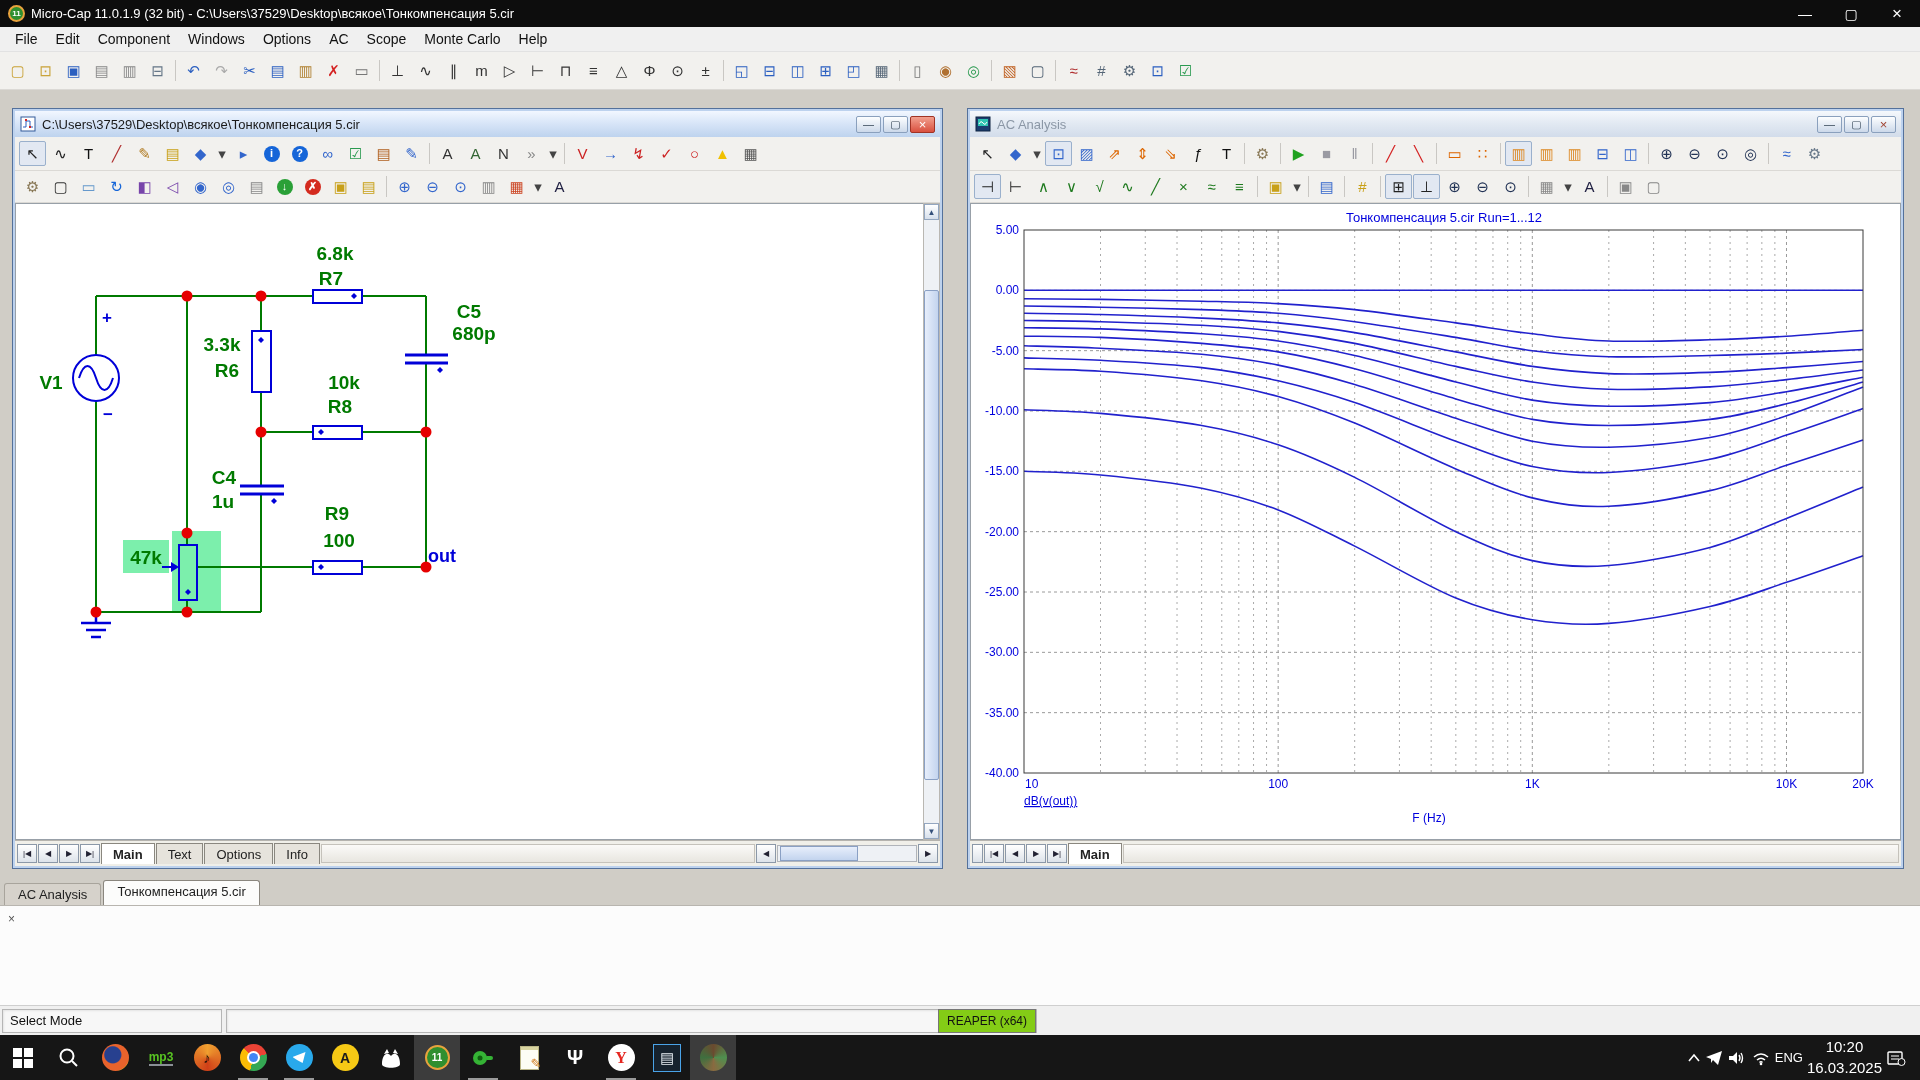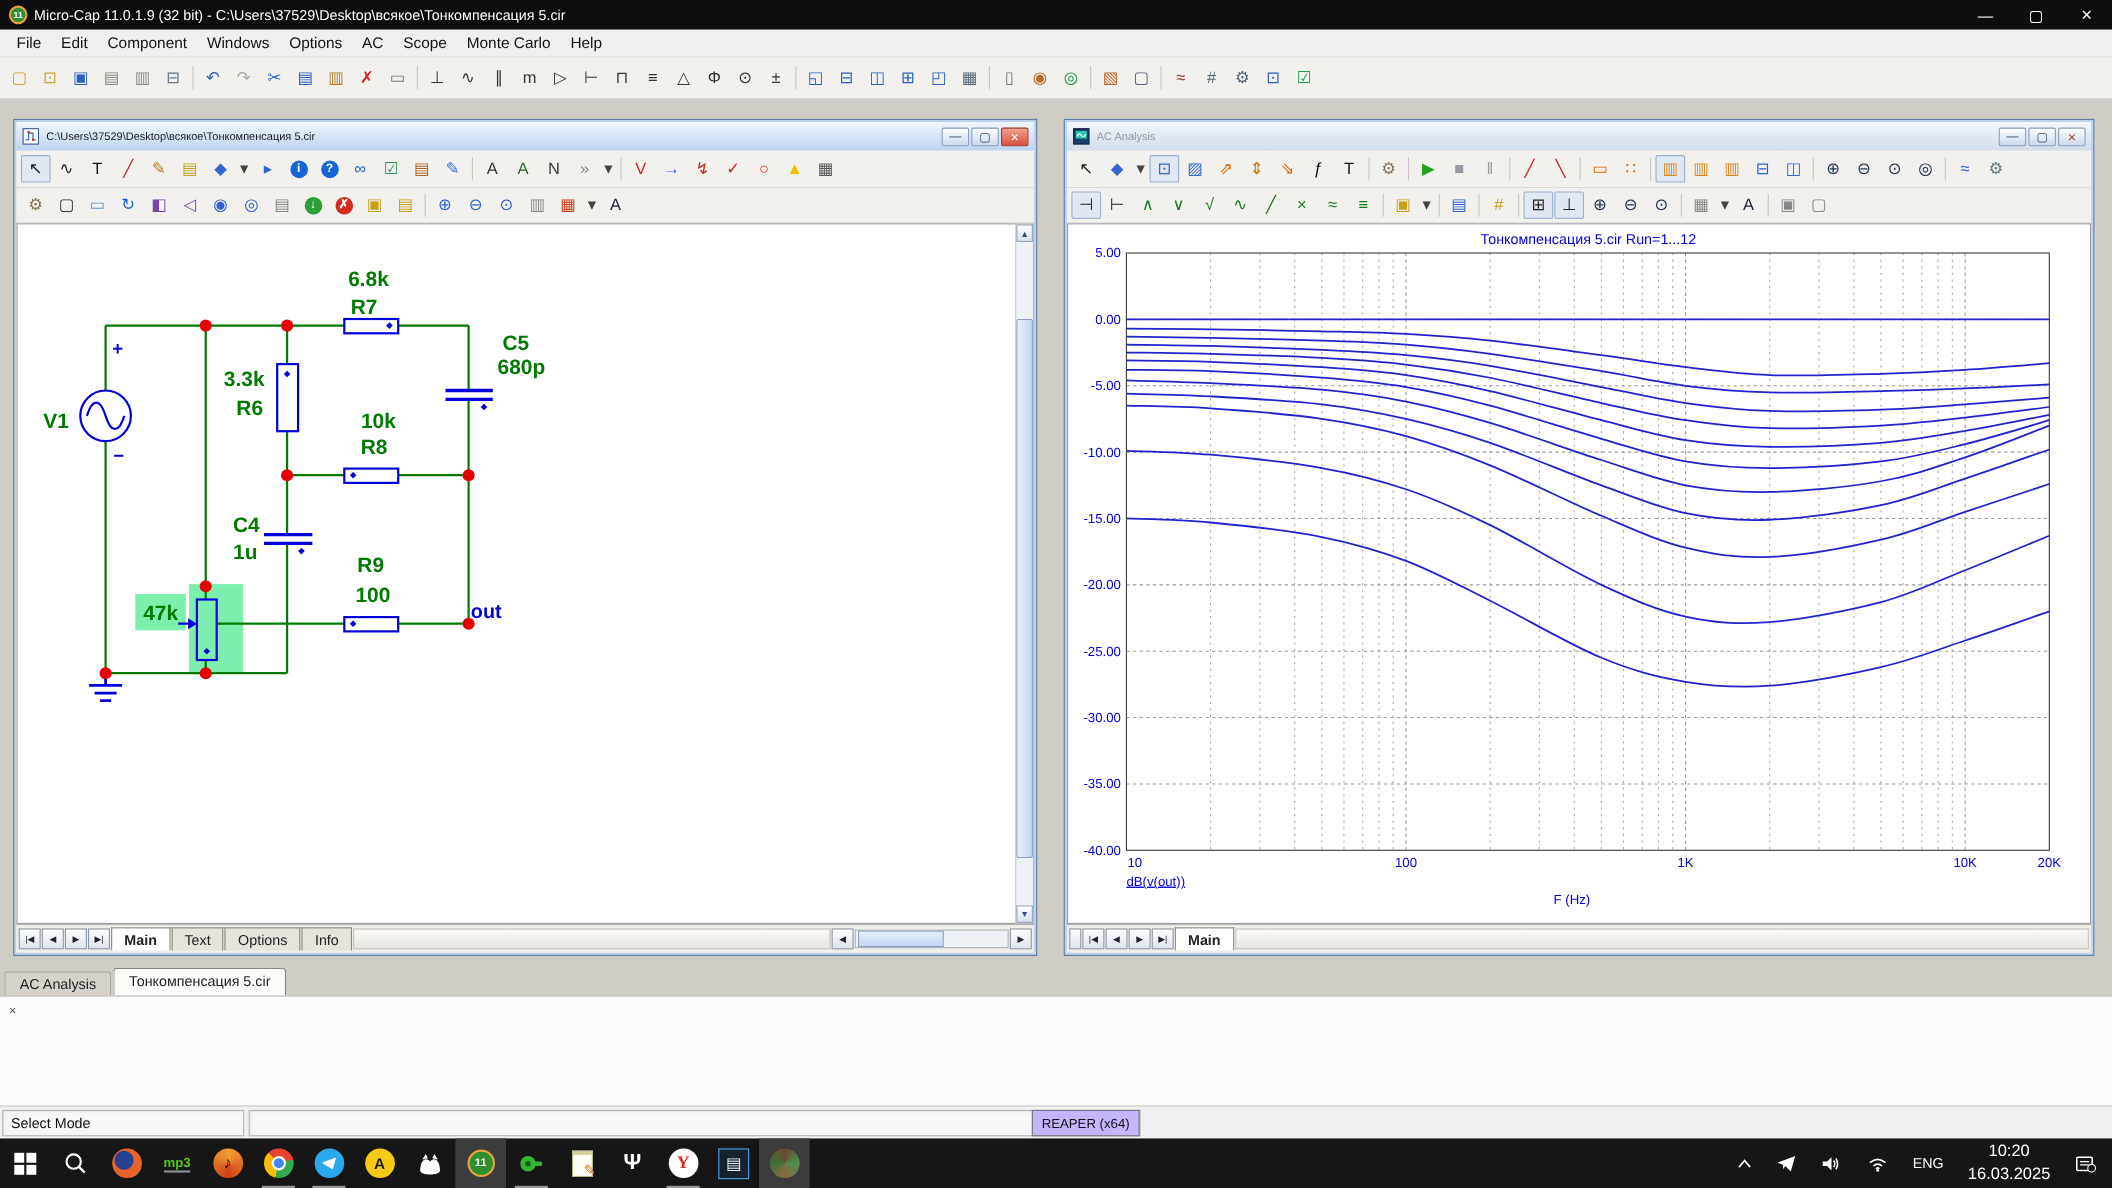--- a/index.html
+++ b/index.html
@@ -26,21 +26,21 @@
   .tbtn .glyph.badge { width:16px; height:16px; border-radius:50%; font-size:11px; font-weight:bold; display:flex; align-items:center; justify-content:center; }
   .tbtn.narrow { min-width:14px; }
   .tbsep { width:1px; height:21px; background:#c9c7c3; margin:0 3px; }
 
   
   .win { position:absolute; border:1px solid #54719b; box-shadow:inset 0 0 0 2px #bdd2ee; background:#f0efe9; display:flex; flex-direction:column; }
   #win-sch { left:12px; top:108px; width:931px; height:761px; }
   #win-ac  { left:967px; top:108px; width:937px; height:761px; }
   .wtitle { height:26px; flex:0 0 26px; display:flex; align-items:center; gap:6px; padding:0 5px; margin:2px 2px 0 2px; background:linear-gradient(180deg,#f2f7ff 0%,#d9e6f8 45%,#bed3ee 100%); }
   .wtitle.inactive { background:linear-gradient(180deg,#f5f8fc 0%,#e3eaf3 45%,#d2dcea 100%); }
-  .wtitle .wt-text { font-size:10px; color:#1a1a1a; flex:1; white-space:nowrap; overflow:hidden; }
+  .wtitle .wt-text { font-size:13px; color:#1a1a1a; flex:1; white-space:nowrap; overflow:hidden; }
   .wtitle.inactive .wt-text { color:#8b97a6; }
   .wbtns { display:flex; gap:2px; }
   .wbtn { width:25px; height:17px; border:1px solid #8aa0bd; border-radius:2px; background:linear-gradient(180deg,#fdfeff,#ccd9ea); display:flex; align-items:center; justify-content:center; font-size:11px; color:#334455; }
   .wbtn.close-red { background:linear-gradient(180deg,#f2a08f,#d9503f); border-color:#a03325; color:#fff; font-size:13px; }
   .wbtn.close-dim { color:#a04433; font-size:13px; }
   .win .tbar { margin:0 2px; }
   .win .tb1 { height:34px; flex:0 0 34px; }
   .win .tb2 { height:32px; flex:0 0 32px; }
   .win-content { flex:1; display:flex; margin:0 2px; min-height:0; }
   .canvas { flex:1; position:relative; background:#ffffff; border:1px solid #98a0a8; border-right:none; overflow:hidden; }
@@ -66,31 +66,31 @@
   
   #doctabs { position:absolute; left:0; top:879px; width:1920px; height:26px; background:#d0cdc6; display:flex; align-items:flex-end; padding-left:4px; gap:2px; }
   .dtab { font-size:13px; color:#222; padding:3px 13px; border:1px solid #a8a49c; border-bottom:none; border-radius:3px 3px 0 0; background:#d6d2cb; height:22px; }
   .dtab.active { background:#fcfcfb; border-color:#8a867e; height:25px; box-shadow:0 1px 0 #fcfcfb; }
   #outpanel { position:absolute; left:0; top:905px; width:1920px; height:100px; background:#fcfcfc; border-top:1px solid #b8b5af; }
   #outpanel .xclose { position:absolute; left:8px; top:6px; font-size:12px; color:#555; }
   #statusbar { position:absolute; left:0; top:1005px; width:1920px; height:30px; background:#f0f0f0; border-top:1px solid #cfcfcf; display:flex; align-items:center; }
   .sbox { height:24px; border:1px solid #b5b5b5; background:#f7f7f7; box-shadow:inset 1px 1px 2px rgba(0,0,0,0.08); display:flex; align-items:center; font-size:13px; color:#111; }
   #sbox-mode { width:220px; margin-left:2px; padding-left:7px; }
   #sbox-main { width:811px; margin-left:4px; position:relative; }
-  #tooltip-reaper { position:absolute; right:0px; top:-1px; height:24px; padding:0 8px; background:#c4b5fd; border:1px solid #767676; font-size:12px; color:#111; display:flex; align-items:center; }
+  #tooltip-reaper { position:absolute; right:0px; top:-1px; height:24px; padding:0 8px; background:#84cc16; border:1px solid #767676; font-size:12px; color:#111; display:flex; align-items:center; }
 
   
   #taskbar { position:absolute; left:0; top:1035px; width:1920px; height:45px; background:#161616; display:flex; align-items:stretch; }
   .tb-cell { width:46px; display:flex; align-items:center; justify-content:center; position:relative; }
   .tb-cell.open { background:#3c3c3c; }
   .tb-cell .runline { position:absolute; bottom:0; left:8px; width:30px; height:2px; background:#9a9a9a; }
   .circ { width:27px; height:27px; border-radius:50%; display:flex; align-items:center; justify-content:center; }
   .win-logo { display:grid; grid-template-columns:9px 9px; grid-template-rows:9px 9px; gap:2px; }
   .win-logo div { background:#fff; }
-  #tray { margin-left:auto; display:flex; align-items:center; gap:22px; padding-right:14px; color:#fff; }
+  #tray { margin-left:auto; display:flex; align-items:center; gap:4px; padding-right:14px; color:#fff; }
   #tray .lang { font-size:13px; }
   #tray .clock { font-size:15px; text-align:center; line-height:1.35; }
   .trayico { display:flex; align-items:center; justify-content:center; }
 
   text { font-family:"Liberation Sans",sans-serif; }
   .slab { font-size:19px; font-weight:bold; fill:#007a00; }
   .snode { font-size:18px; font-weight:bold; fill:#0000d8; }
   .ticklab { fill:#0000dd; font-size:12px; }
   .ptitle { fill:#0000dd; font-size:13px; }
 </style>

